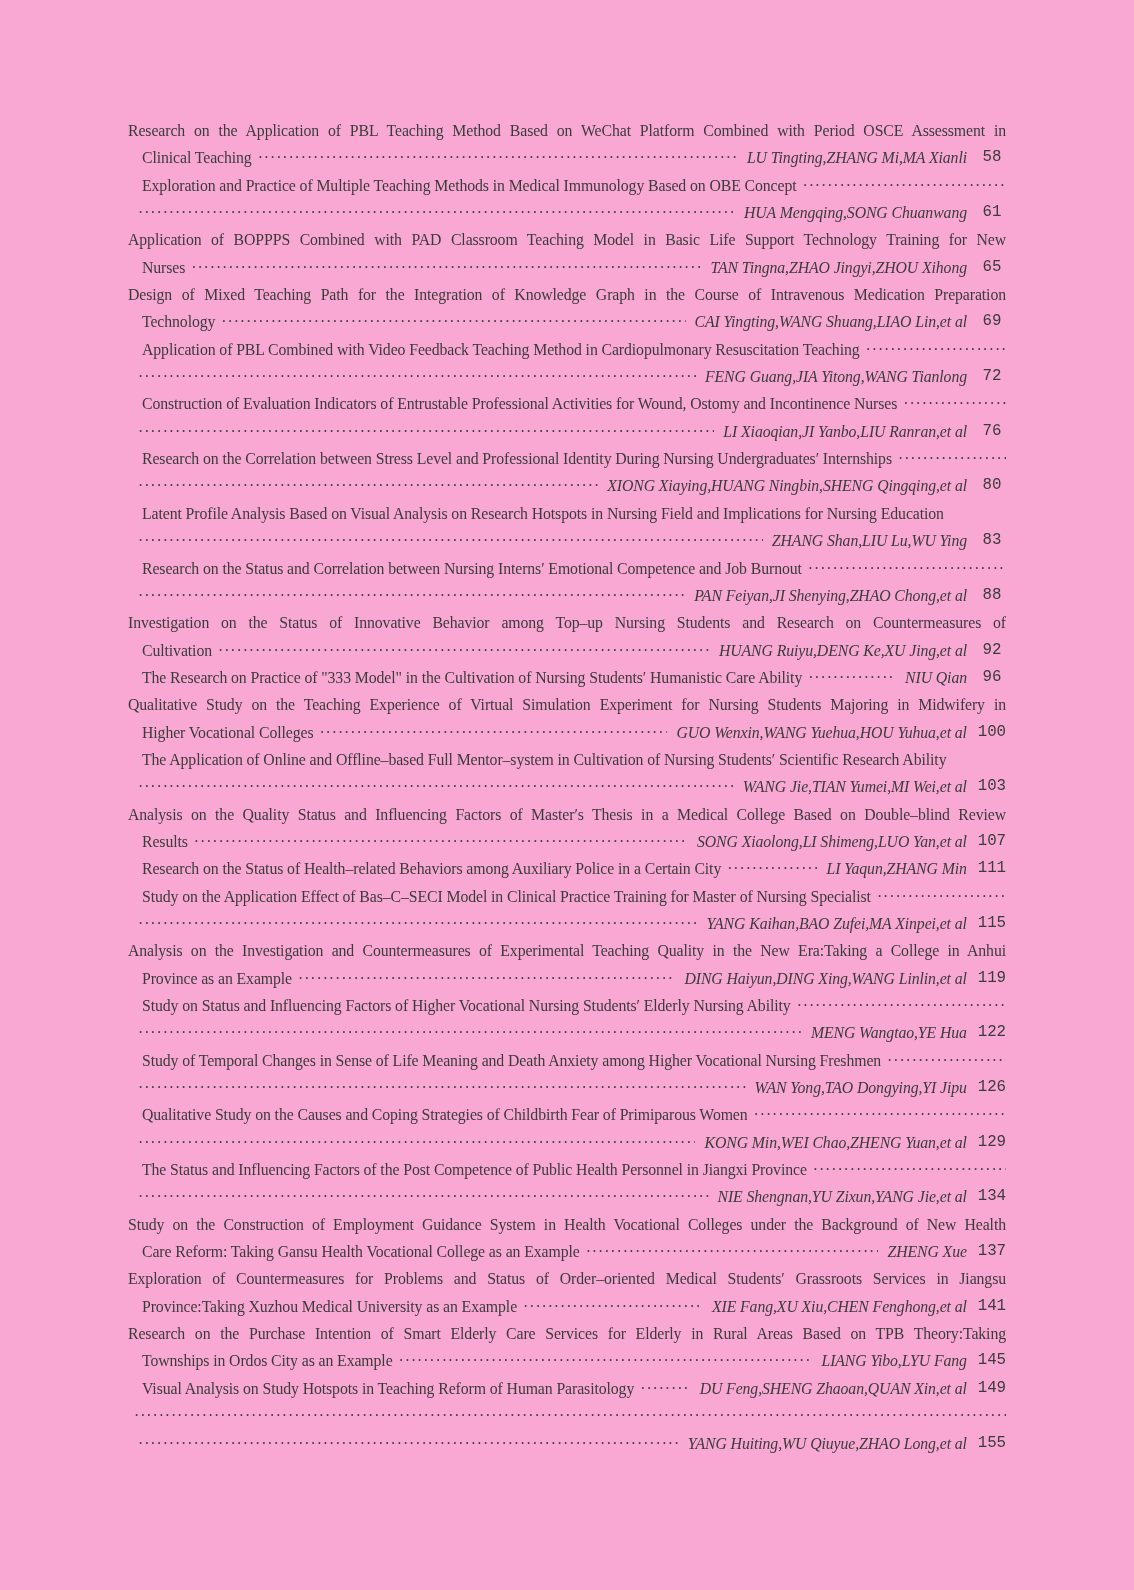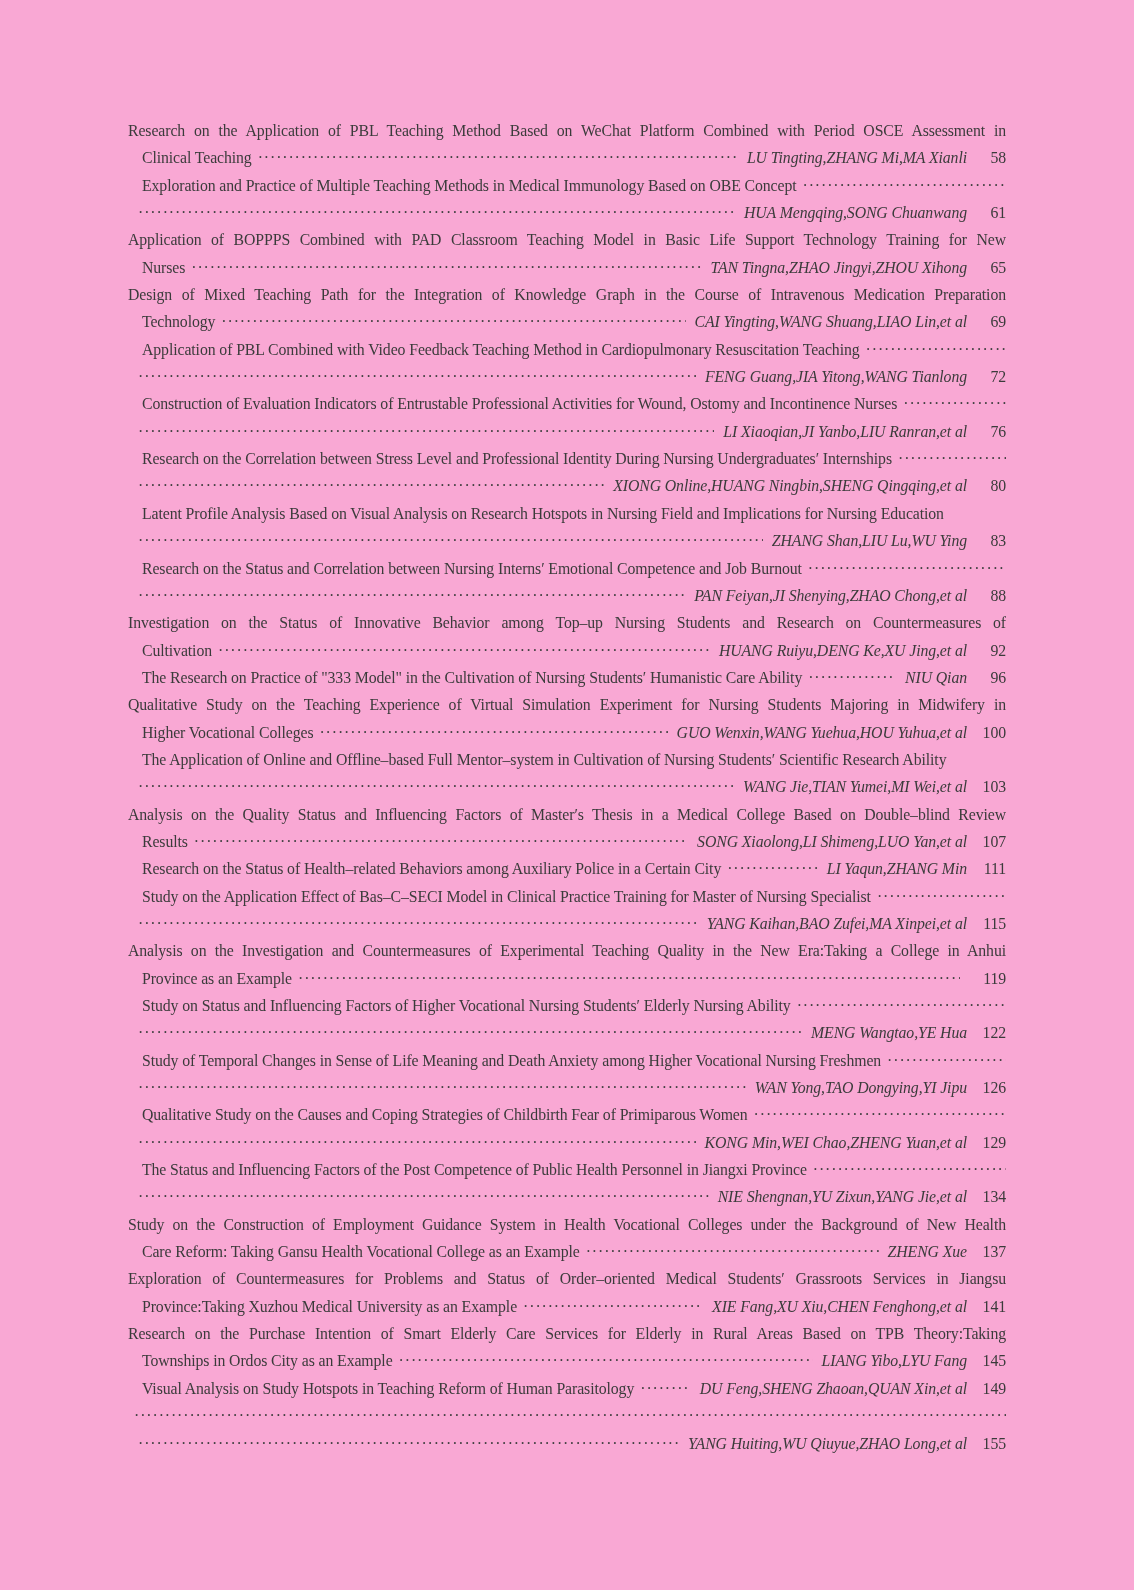--- a/index.html
+++ b/index.html
@@ -47,21 +47,22 @@
   .indent > .leader:first-child { margin-left: 10px; }
   .a {
     flex: 0 0 auto;
     font-style: italic;
     margin-left: 2px;
   }
   .p {
     flex: 0 0 auto;
     margin-left: 11px;
     min-width: 28px;
-    text-align: right;
+    text-align: center;
+    font-family: Liberation Mono, monospace;
   }
 </style>
 </head>
 <body>
 
 <div class="page">
   <div class="content" id="toc">
       <div class="line justify"><span class="jt">Research on the Application of PBL Teaching Method Based on WeChat Platform Combined with Period OSCE Assessment in</span></div>
       <div class="line">
         <span class="t">Clinical Teaching</span>
@@ -109,21 +110,21 @@
         <span class="leader">································································································································································································································································································································</span>
         <span class="a">LI Xiaoqian,JI Yanbo,LIU Ranran,et al</span>
         <span class="p">76</span>
       </div>
       <div class="line">
         <span class="t">Research on the Correlation between Stress Level and Professional Identity During Nursing Undergraduates′ Internships</span>
         <span class="leader">································································································································································································································································································································</span>
       </div>
       <div class="line indent">
         <span class="leader">································································································································································································································································································································</span>
-        <span class="a">XIONG Online,HUANG Ningbin,SHENG Qingqing,et al</span>
+        <span class="a">XIONG Xiaying,HUANG Ningbin,SHENG Qingqing,et al</span>
         <span class="p">80</span>
       </div>
       <div class="line">
         <span class="t">Latent Profile Analysis Based on Visual Analysis on Research Hotspots in Nursing Field and Implications for Nursing Education</span>
       </div>
       <div class="line indent">
         <span class="leader">································································································································································································································································································································</span>
         <span class="a">ZHANG Shan,LIU Lu,WU Ying</span>
         <span class="p">83</span>
       </div>
@@ -183,20 +184,21 @@
       </div>
       <div class="line indent">
         <span class="leader">································································································································································································································································································································</span>
         <span class="a">YANG Kaihan,BAO Zufei,MA Xinpei,et al</span>
         <span class="p">115</span>
       </div>
       <div class="line justify"><span class="jt">Analysis on the Investigation and Countermeasures of Experimental Teaching Quality in the New Era:Taking a College in Anhui</span></div>
       <div class="line">
         <span class="t">Province as an Example</span>
         <span class="leader">································································································································································································································································································································</span>
+        <span class="a">DING Haiyun,DING Xing,WANG Linlin,et al</span>
         <span class="p">119</span>
       </div>
       <div class="line">
         <span class="t">Study on Status and Influencing Factors of Higher Vocational Nursing Students′ Elderly Nursing Ability</span>
         <span class="leader">································································································································································································································································································································</span>
       </div>
       <div class="line indent">
         <span class="leader">································································································································································································································································································································</span>
         <span class="a">MENG Wangtao,YE Hua</span>
         <span class="p">122</span>

